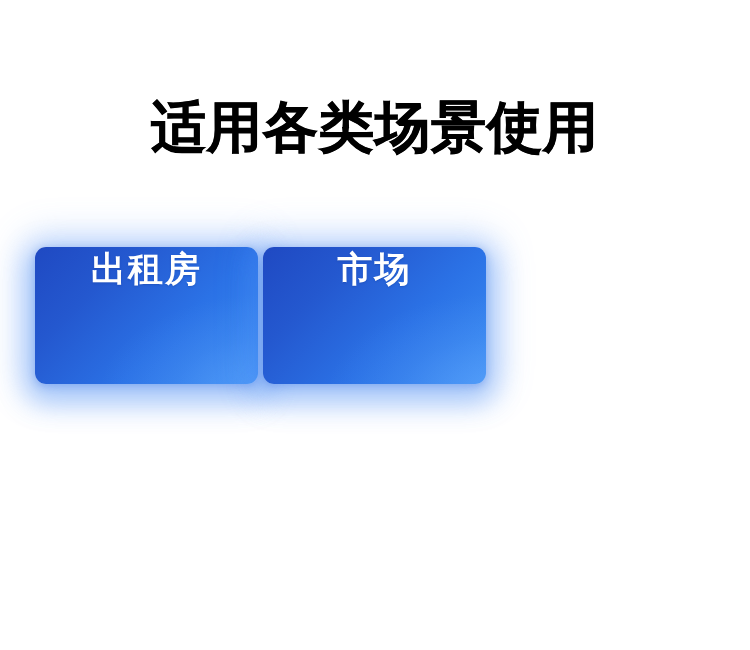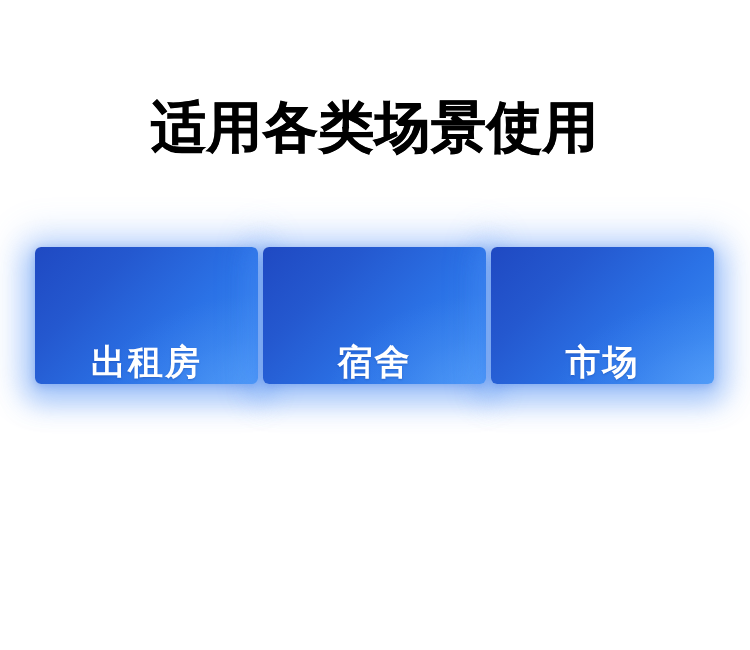--- a/index.html
+++ b/index.html
@@ -46,28 +46,28 @@
     width: 680px;
     display: grid;
     grid-template-columns: repeat(3, 223px);
     grid-template-rows: 137px 137px;
     column-gap: 5px;
     row-gap: 22px;
   }
 
   .scene-card {
     position: relative;
-    border-radius: 6px;
+    border-radius: 11px;
     background: linear-gradient(135deg, #1f49c2 0%, #2458cf 28%, #2b72e6 62%, #3b8ef4 100%);
     box-shadow:
       0 10px 26px 10px rgba(59, 132, 244, 0.34),
       0 0 34px 14px rgba(92, 152, 248, 0.26),
       0 2px 8px rgba(30, 73, 194, 0.30);
     display: flex;
-    align-items: flex-end;
+    align-items: flex-start;
     justify-content: center;
     overflow: hidden;
   }
 
   
   .scene-card::after {
     content: "";
     position: absolute;
     inset: 0;
     background: radial-gradient(120% 110% at 108% 106%, rgba(120, 180, 255, 0.42) 0%, rgba(120, 180, 255, 0.12) 38%, rgba(120, 180, 255, 0) 66%);
@@ -94,23 +94,20 @@
   <div class="page-title">适用各类场景使用</div>
 
   <div class="card-grid">
 
     <div class="scene-card">
       <span class="scene-card-label">出租房</span>
     </div>
 
 
 
-    <div class="scene-card">
-      <span class="scene-card-label">宿舍</span>
-    </div>
 
 
     <div class="scene-card">
       <span class="scene-card-label">市场</span>
     </div>
 
   </div>
 </div>
 
 </body></html>

